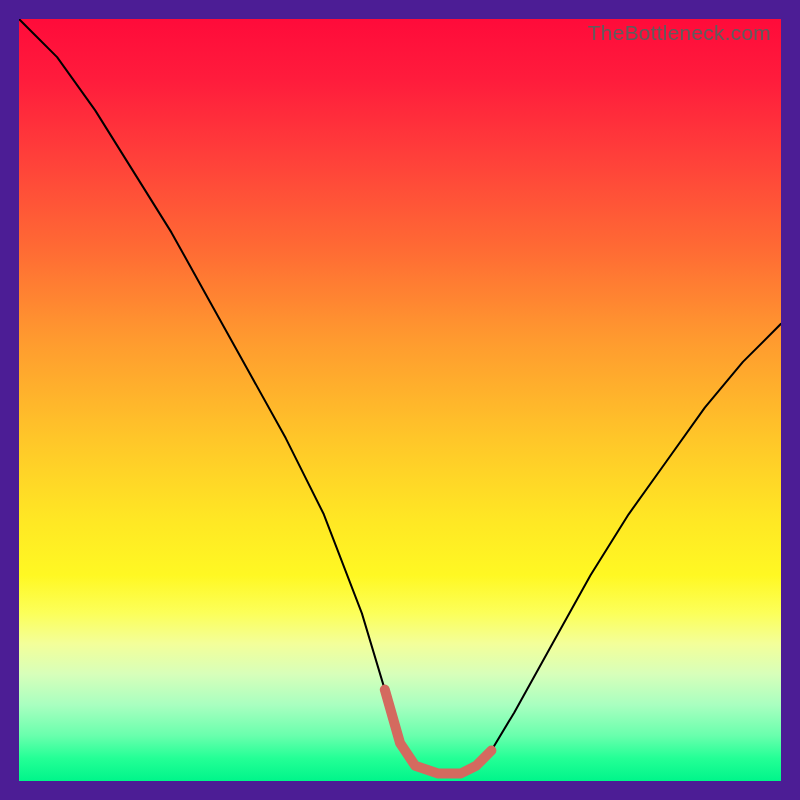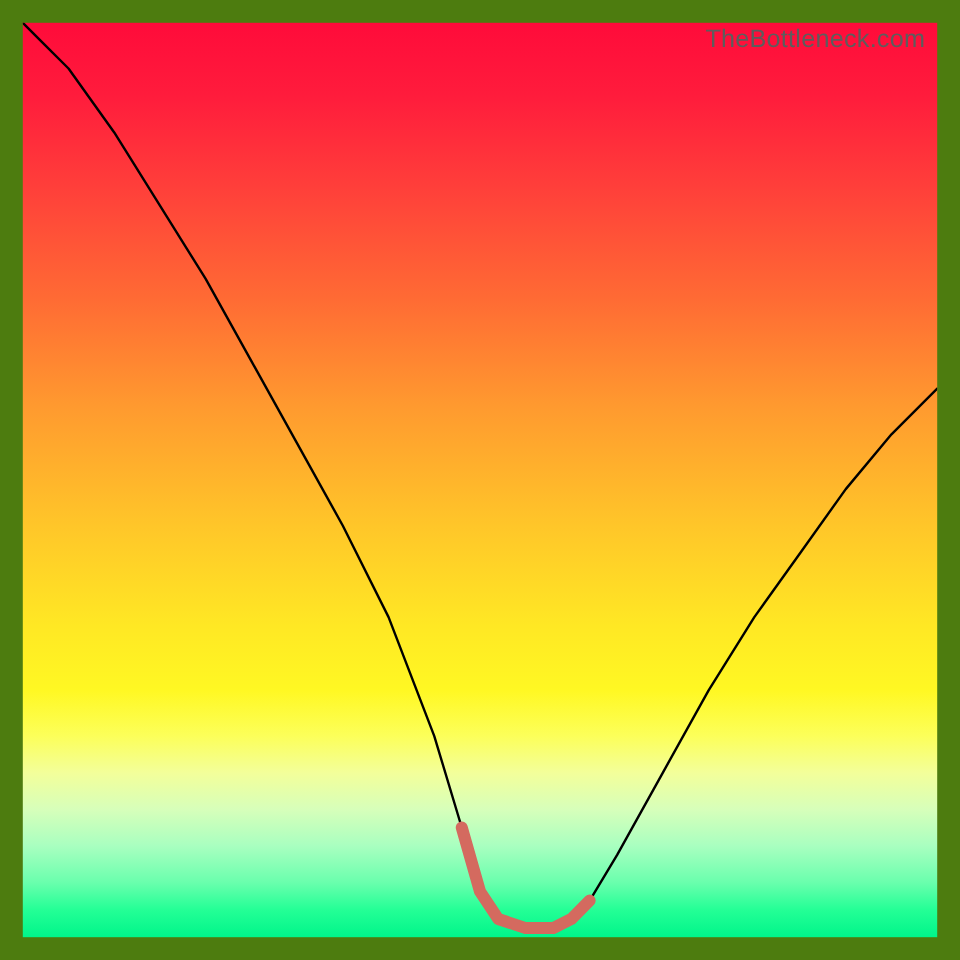--- a/index.html
+++ b/index.html
@@ -7,21 +7,21 @@
     padding: 0;
     width: 800px;
     height: 800px;
     background: #000;
     font-family: Arial, Helvetica, sans-serif;
   }
   .frame {
     position: relative;
     width: 800px;
     height: 800px;
-    background: #4d7c0f;
+    background: #4c1d95;
   }
   .plot-area {
     position: absolute;
     left: 19px;
     top: 19px;
     width: 762px;
     height: 762px;
     
     background: linear-gradient(
       to bottom,

